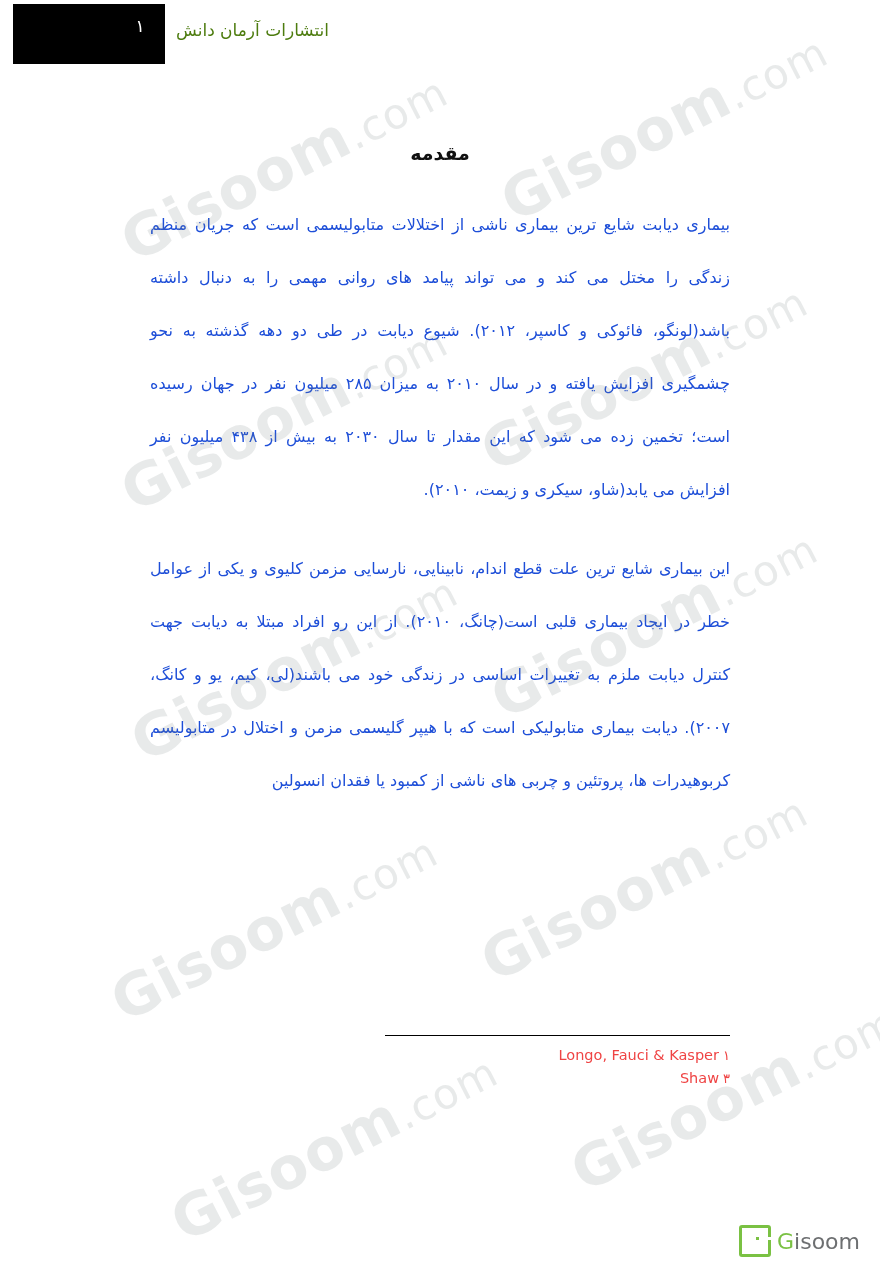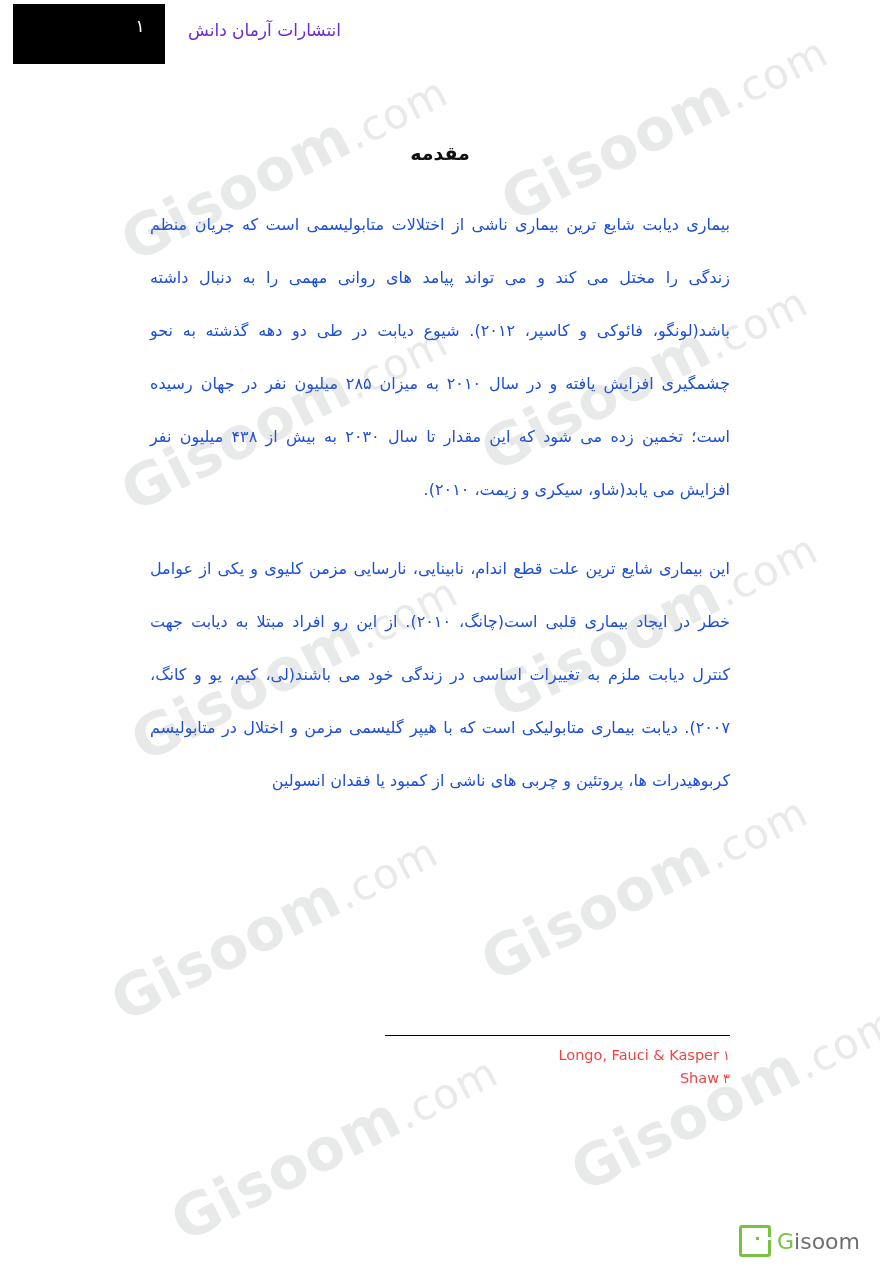--- a/index.html
+++ b/index.html
@@ -39,25 +39,25 @@
     width: 40px;
     text-align: center;
     color: #ffffff;
     font-size: 17px;
     font-family: "DejaVu Sans", sans-serif;
     direction: rtl;
   }
   .header-publisher {
     position: absolute;
     top: 20px;
-    left: 188px;
+    left: 176px;
     width: 300px;
     text-align: left;
     font-size: 17px;
-    color: #6d28d9;
+    color: #4d7c0f;
     direction: rtl;
     font-family: "DejaVu Sans", sans-serif;
   }
 
   
   .content {
     position: absolute;
     top: 120px;
     right: 150px;
     width: 580px;

